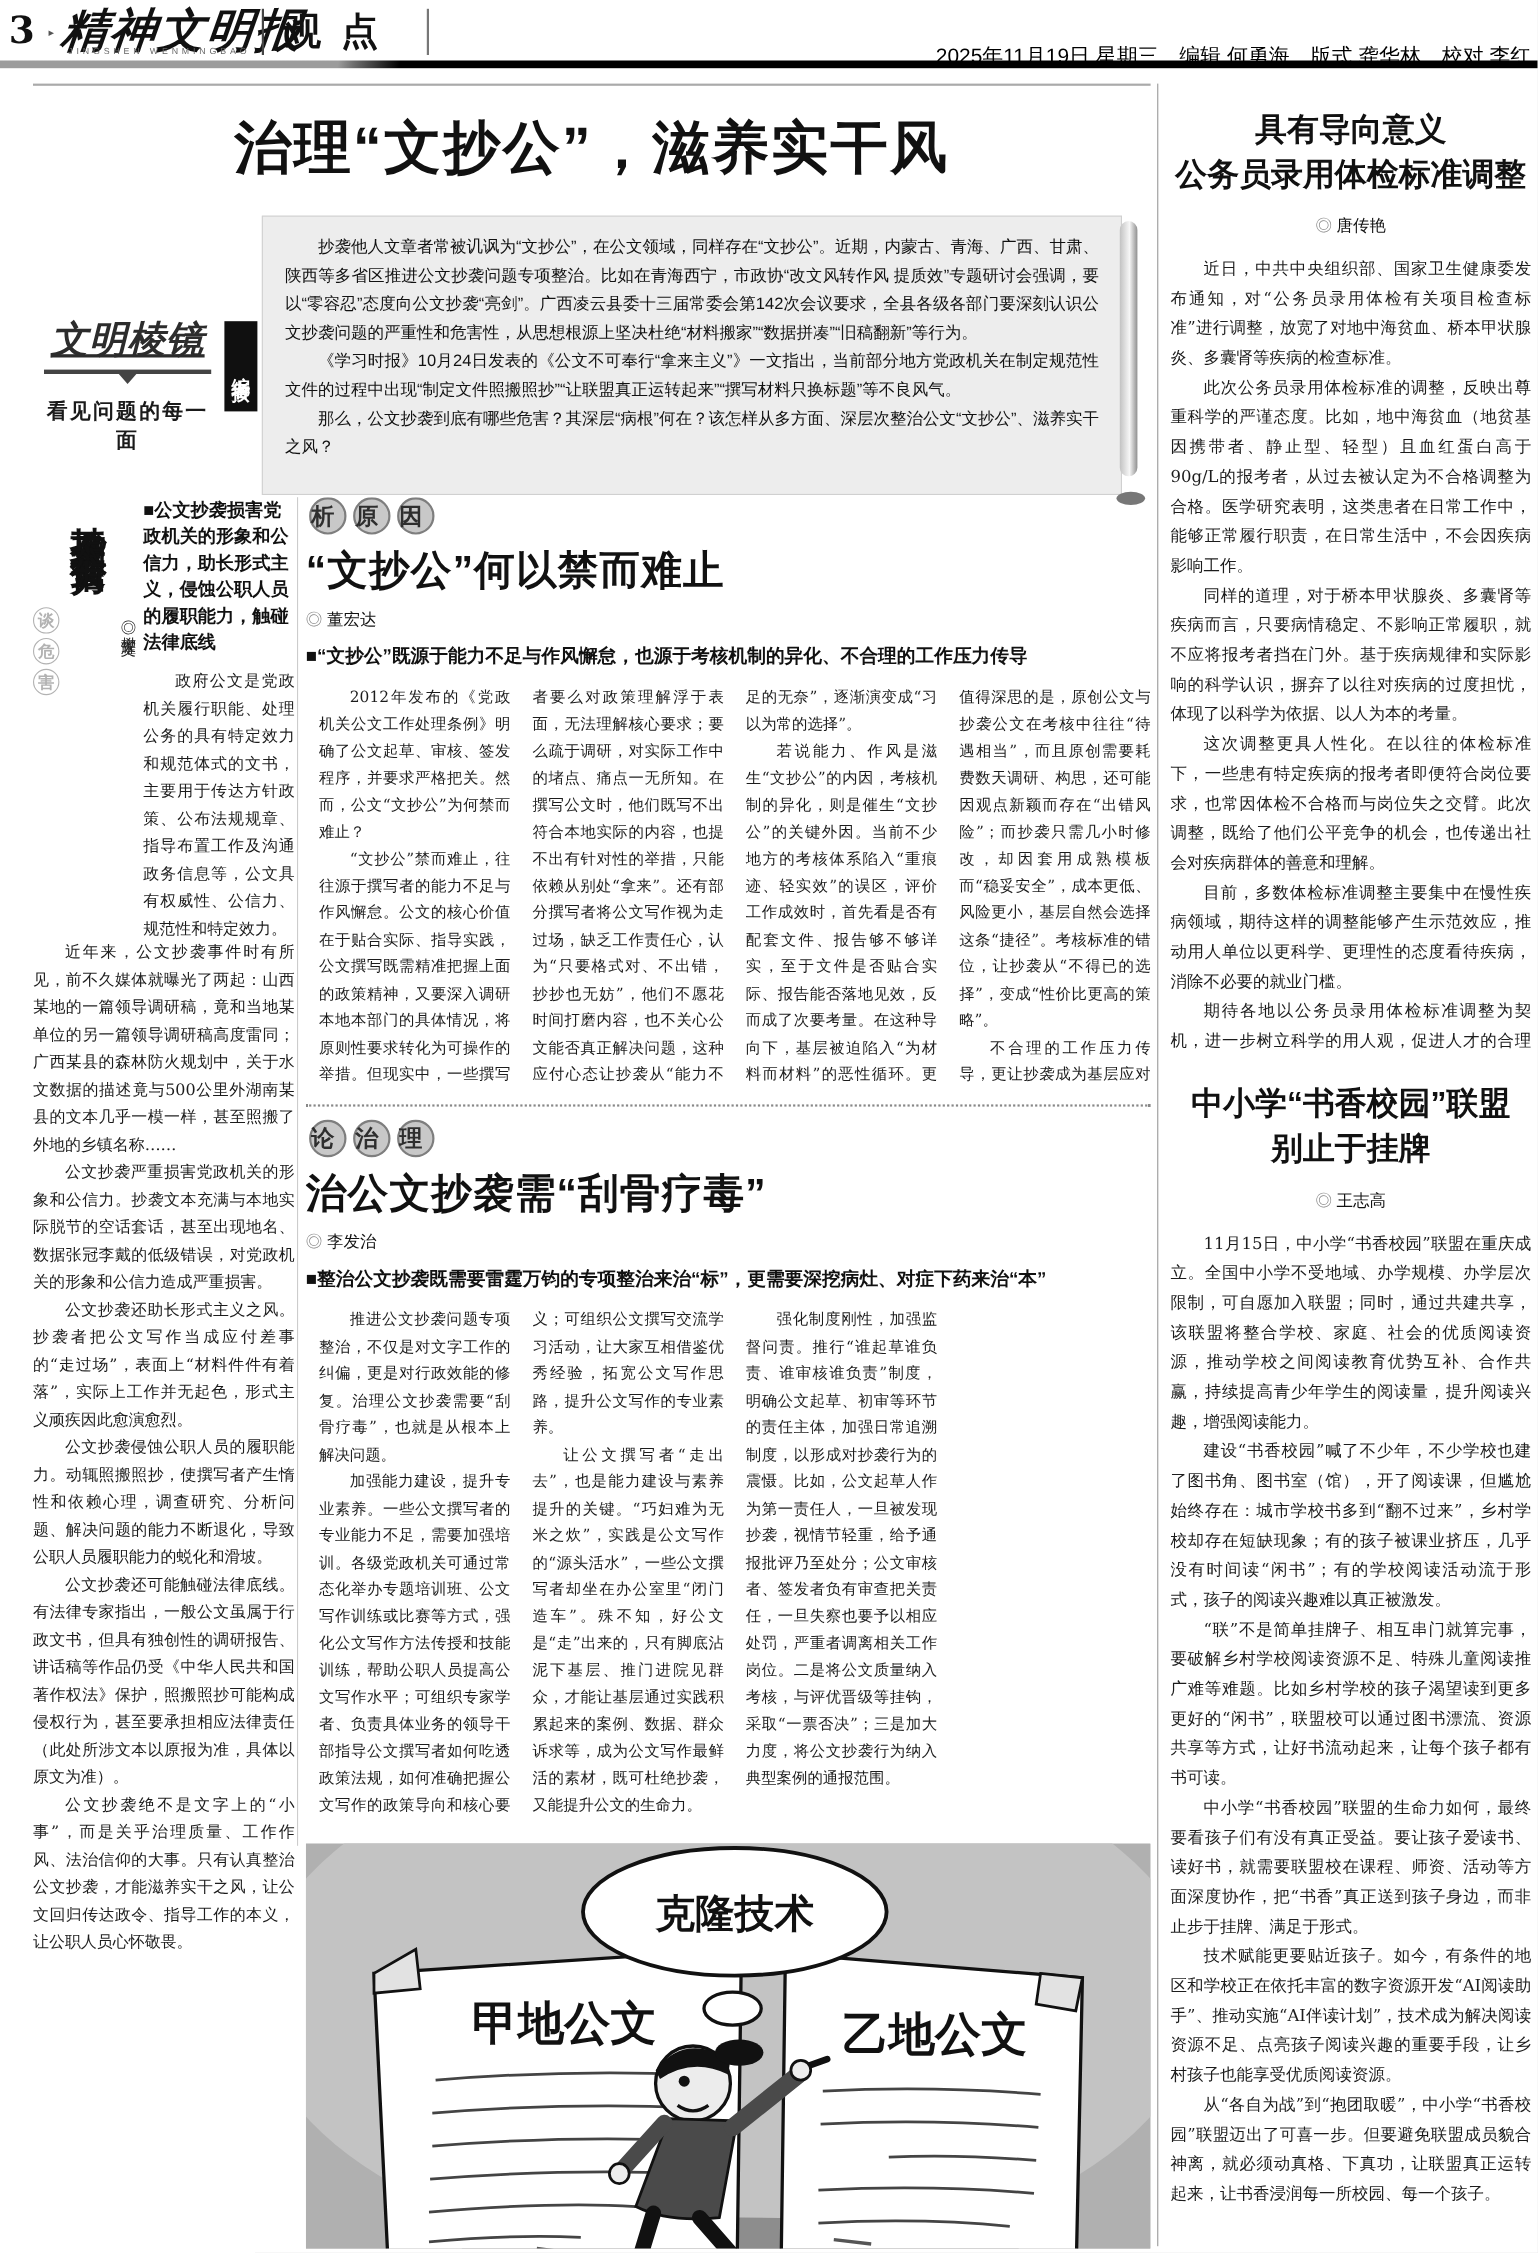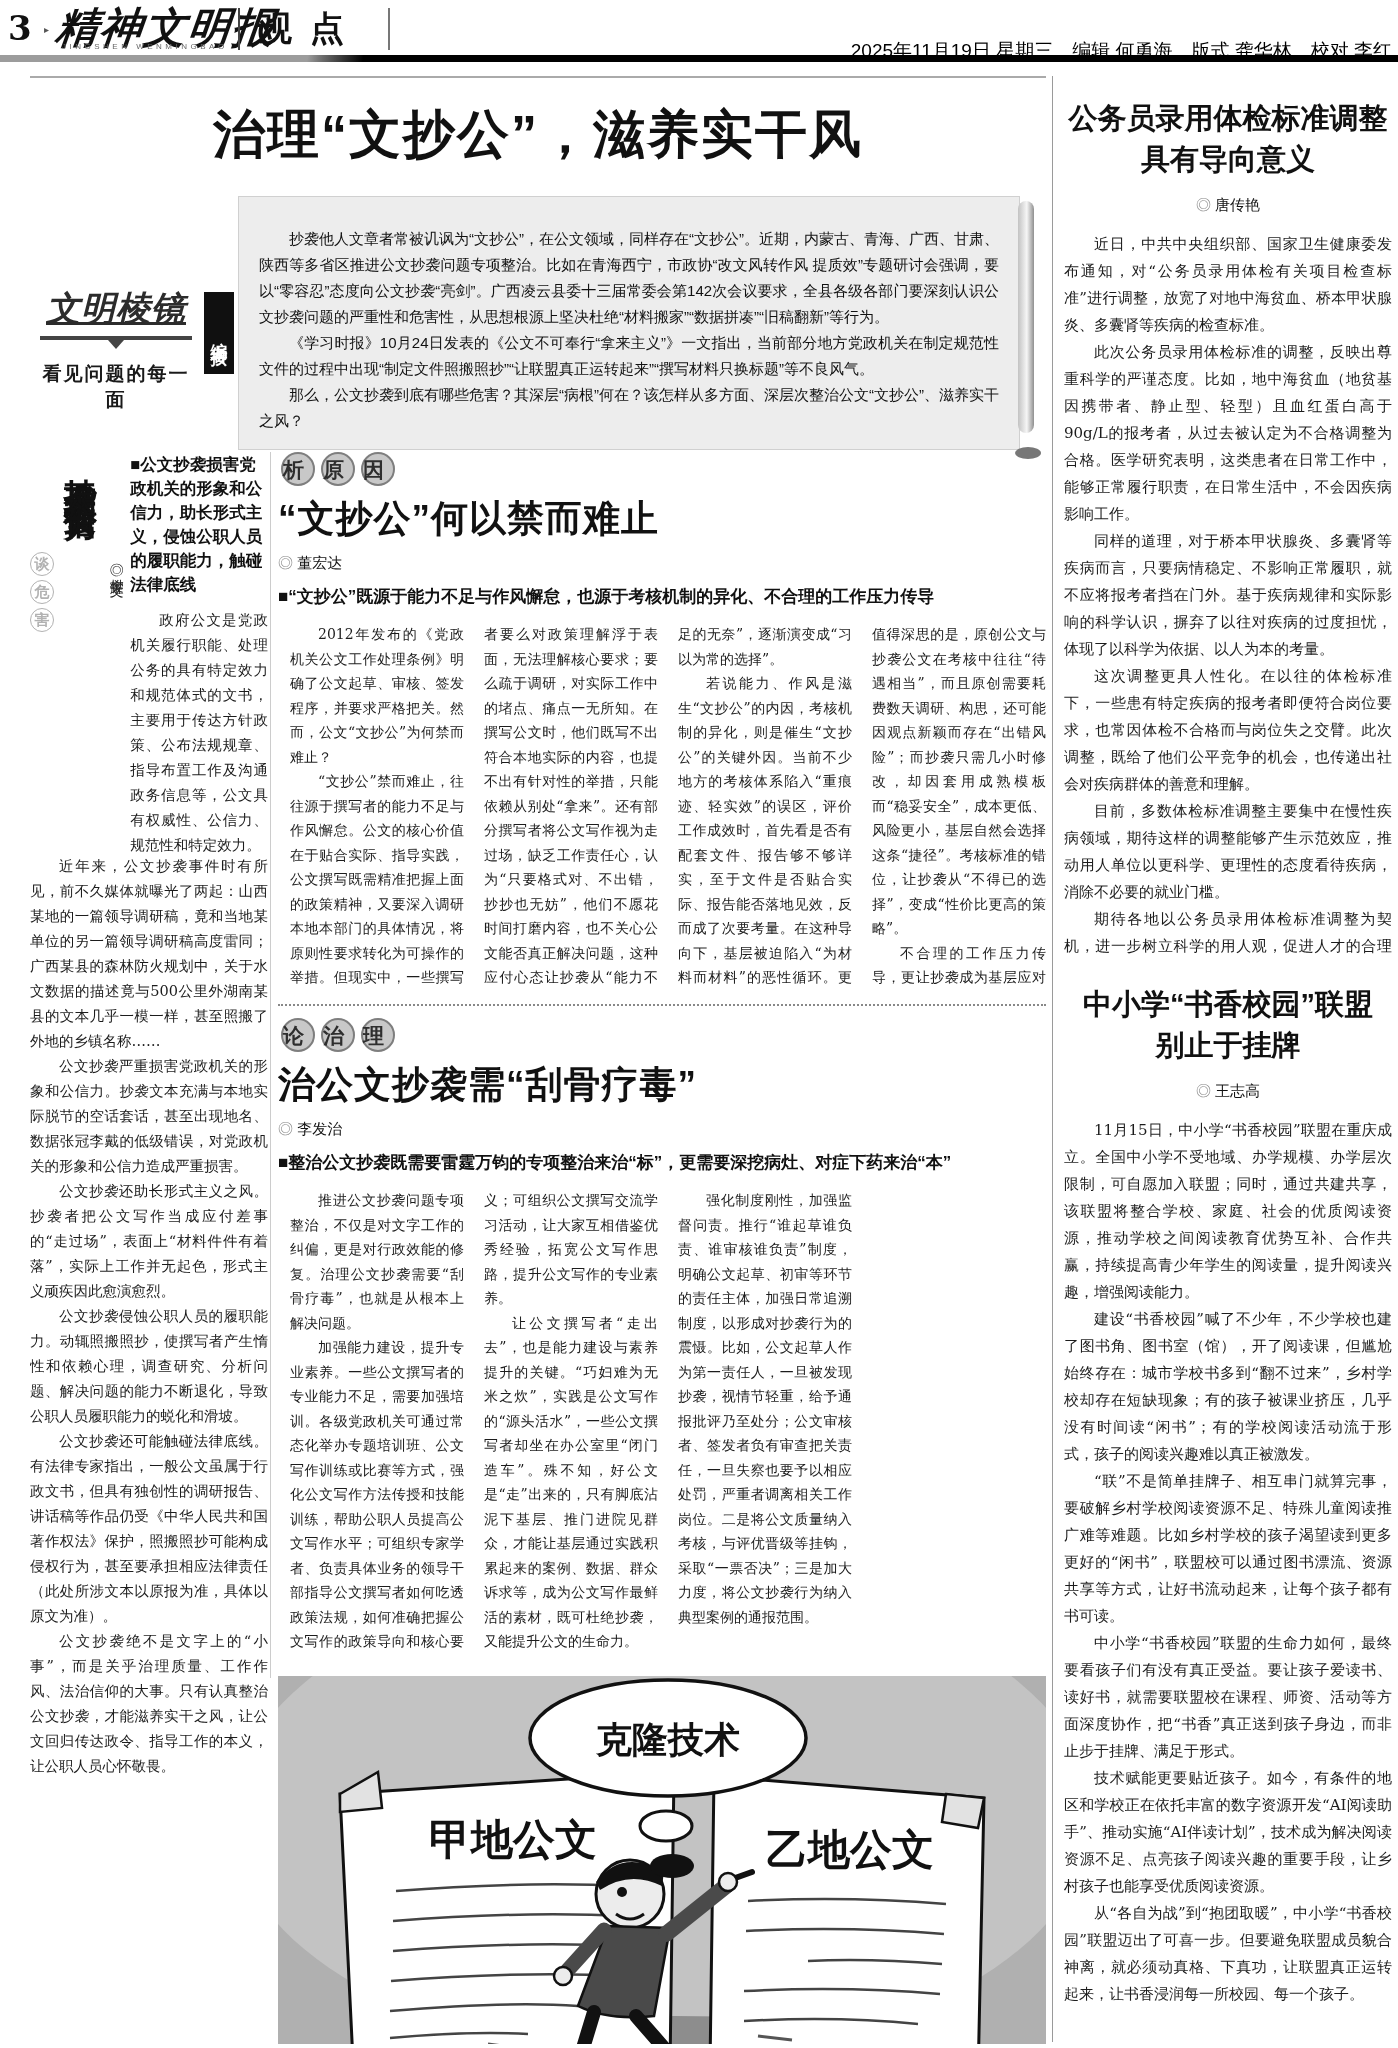--- a/index.html
+++ b/index.html
@@ -37,21 +37,21 @@
   .editor-label { position:absolute; left:174px; top:214px; width:30px; height:82px; background:#101010;
                   color:#fff; writing-mode:vertical-rl; text-orientation:upright; font-size:17px;
                   font-weight:bold; letter-spacing:3px; display:flex; align-items:center; justify-content:center; }
 
   .scroll { position:absolute; left:208px; top:118px; width:782px; height:254px;
             background:#ededed; border:1px solid #d0d0d0; }
   .scroll-curl { position:absolute; right:-15px; top:4px; width:16px; height:92%;
                  background:linear-gradient(to right,#c2c2c2,#f6f6f6 55%,#8f8f8f); border-radius:8px; }
   .scroll-dot { position:absolute; right:-22px; bottom:-10px; width:26px; height:12px;
                 background:#777; border-radius:50%; }
-  .note-text { padding:29px 20px 0; font-size:15px; line-height:26px; text-align:justify; }
+  .note-text { padding:15px 20px 0; font-size:15px; line-height:26px; text-align:justify; }
   .note-text p { text-indent:2em; margin:0; }
 
   
   .left-art { position:absolute; left:0; top:374px; width:238px; height:1588px; overflow:hidden; }
   .la-top { display:flex; height:402px; }
   .stamp { width:28px; padding-top:96px; }
   .stamp span { display:block; width:24px; height:24px; margin:4px 0; border:1.5px solid #b2b2b2;
                 border-radius:50%; color:#b2b2b2; font:bold 15px/22px "DejaVu Serif", serif; text-align:center; }
   .la-title { writing-mode:vertical-rl; text-orientation:upright; font-size:33px; font-weight:900;
               letter-spacing:3px; line-height:1.1; padding:0 4px; }
@@ -265,22 +265,22 @@
       </div>
     </div>
   </div>
 
   <div class="vrule-right"></div>
 
   <div class="right-col">
 
     <div class="r-art r-art-a">
       <div class="r-title">
+        <div>具有导向意义</div>
         <div>公务员录用体检标准调整</div>
-        <div>具有导向意义</div>
       </div>
       <div class="r-byline"><span class="ring">◎</span> <span>唐传艳</span></div>
       <div class="r-body">
         <p>近日，中共中央组织部、国家卫生健康委发布通知，对“公务员录用体检有关项目检查标准”进行调整，放宽了对地中海贫血、桥本甲状腺炎、多囊肾等疾病的检查标准。</p>
         <p>此次公务员录用体检标准的调整，反映出尊重科学的严谨态度。比如，地中海贫血（地贫基因携带者、静止型、轻型）且血红蛋白高于90g/L的报考者，从过去被认定为不合格调整为合格。医学研究表明，这类患者在日常工作中，能够正常履行职责，在日常生活中，不会因疾病影响工作。</p>
         <p>同样的道理，对于桥本甲状腺炎、多囊肾等疾病而言，只要病情稳定、不影响正常履职，就不应将报考者挡在门外。基于疾病规律和实际影响的科学认识，摒弃了以往对疾病的过度担忧，体现了以科学为依据、以人为本的考量。</p>
         <p>这次调整更具人性化。在以往的体检标准下，一些患有特定疾病的报考者即便符合岗位要求，也常因体检不合格而与岗位失之交臂。此次调整，既给了他们公平竞争的机会，也传递出社会对疾病群体的善意和理解。</p>
         <p>目前，多数体检标准调整主要集中在慢性疾病领域，期待这样的调整能够产生示范效应，推动用人单位以更科学、更理性的态度看待疾病，消除不必要的就业门槛。</p>
         <p>期待各地以公务员录用体检标准调整为契机，进一步树立科学的用人观，促进人才的合理配置和流动。</p>
       </div>

